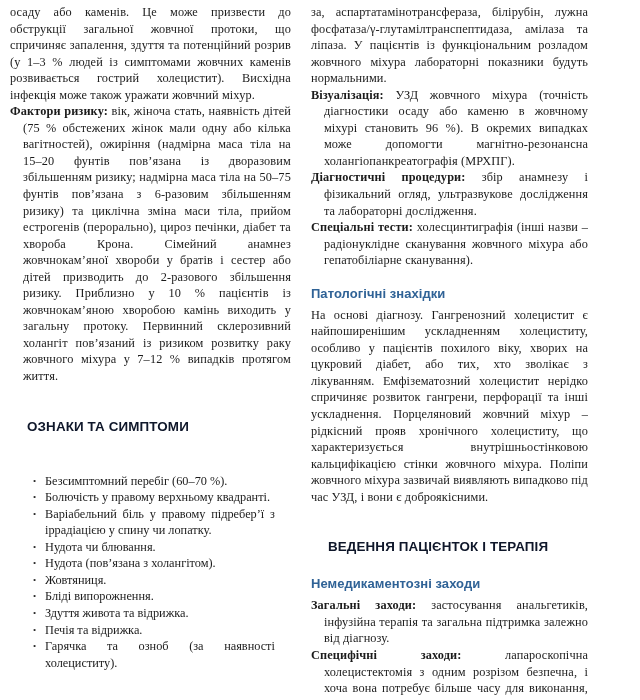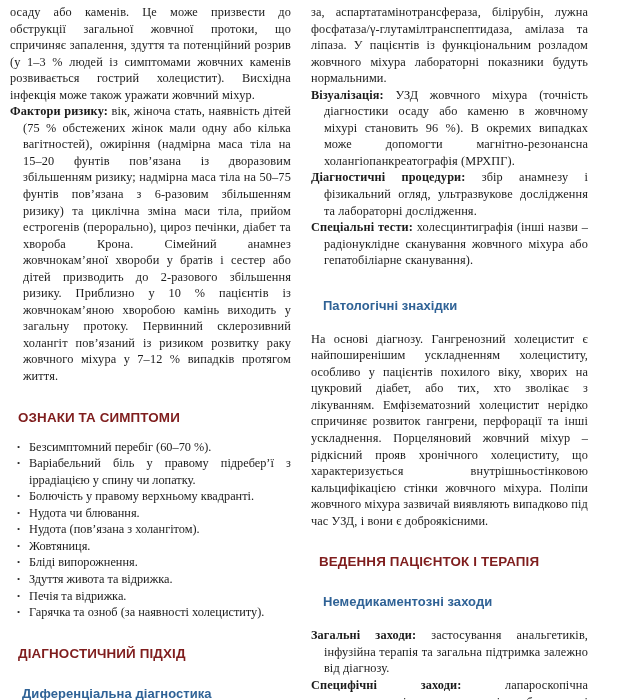--- a/index.html
+++ b/index.html
@@ -46,38 +46,38 @@
   }
   .runin {
     font-weight: bold;
   }
 
   
   h2.section {
     font-family: "Liberation Sans", "DejaVu Sans", sans-serif;
     font-size: 13.4px;
     font-weight: bold;
-    color: #7f1d1d;
+    color: #0f172a;
     letter-spacing: 0.01em;
-    margin: 8px;
+    margin: 17px;
     text-transform: uppercase;
   }
   h3.subsection {
     font-family: "Liberation Sans", "DejaVu Sans", sans-serif;
     font-size: 13px;
     font-weight: bold;
     color: #2f6296;
-    margin: 12px;
+    margin: 0;
     letter-spacing: 0.005em;
   }
 
   
   ul.bullets {
     list-style: none;
-    margin: 0;
+    margin: 16px;
     padding: 0;
   }
   ul.bullets > li {
     position: relative;
     padding-left: 19px;
     font-size: 12.3px;
     line-height: 16.55px;
     text-align: justify;
     margin: 0;
   }
@@ -106,22 +106,22 @@
     <p class="body">осаду або каменів. Це може призвести до обструкції загальної жовчної протоки, що спричиняє запалення, здуття та потенційний розрив (у 1–3 % людей із симптомами жовчних каменів розвивається гострий холецистит). Висхідна інфекція може також уражати жовчний міхур.</p>
 
     <p class="body hang"><span class="runin">Фактори ризику:</span><span> вік, жіноча стать, наявність дітей (75 % обстежених жінок мали одну або кілька вагітностей), ожиріння (надмірна маса тіла на 15–20 фунтів пов’язана із дворазовим збільшенням ризику; надмірна маса тіла на 50–75 фунтів пов’язана з 6-разовим збільшенням ризику) та циклічна зміна маси тіла, прийом естрогенів (перорально), цироз печінки, діабет та хвороба Крона. Сімейний анамнез жовчнокам’яної хвороби у братів і сестер або дітей призводить до 2-разового збільшення ризику. Приблизно у 10 % пацієнтів із жовчнокам’яною хворобою камінь виходить у загальну протоку. Первинний склерозивний холангіт пов’язаний із ризиком розвитку раку жовчного міхура у 7–12 % випадків протягом життя.</span></p>
 
     <div class="sp-sec-before"></div>
     <h2 class="section">ОЗНАКИ ТА СИМПТОМИ</h2>
     <div class="sp-sec-after"></div>
 
     <ul class="bullets">
       <li>Безсимптомний перебіг (60–70 %).</li>
+      <li>Болючість у правому верхньому квадранті.</li>
       <li>Варіабельний біль у правому підребер’ї з іррадіацією у спину чи лопатку.</li>
-      <li>Болючість у правому верхньому квадранті.</li>
       <li>Нудота чи блювання.</li>
       <li>Нудота (пов’язана з холангітом).</li>
       <li>Жовтяниця.</li>
       <li>Бліді випорожнення.</li>
       <li>Здуття живота та відрижка.</li>
       <li>Печія та відрижка.</li>
       <li>Гарячка та озноб (за наявності холециститу).</li>
     </ul>
 
     <div class="sp-sec-before"></div>

